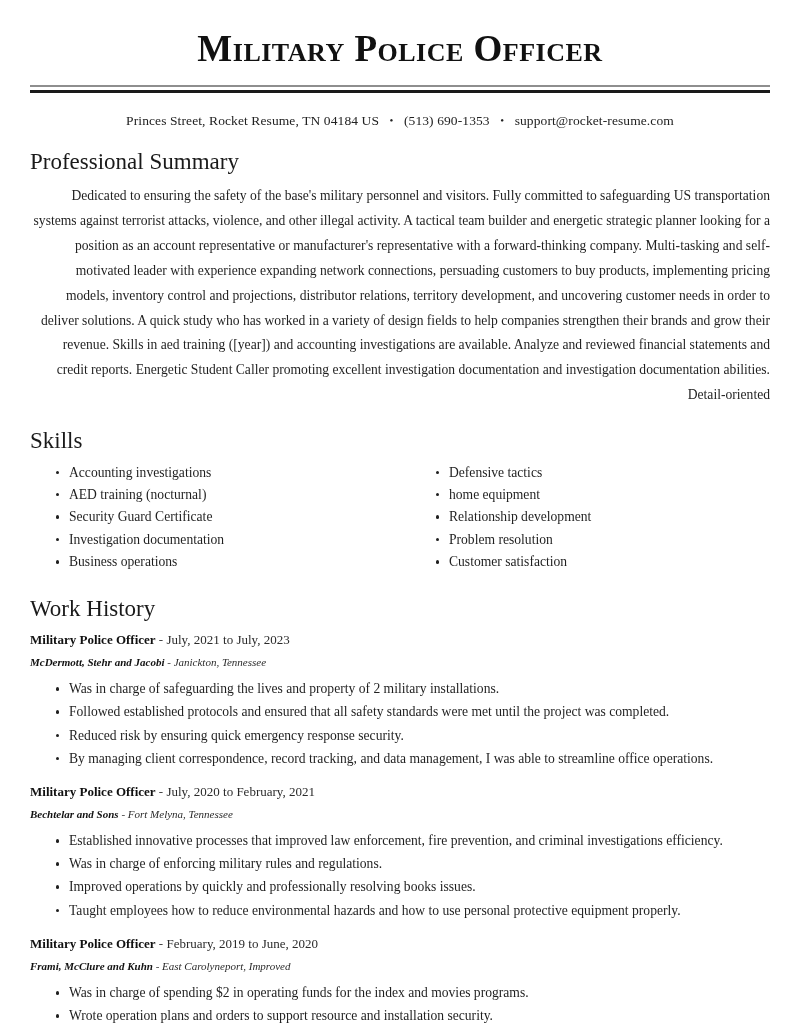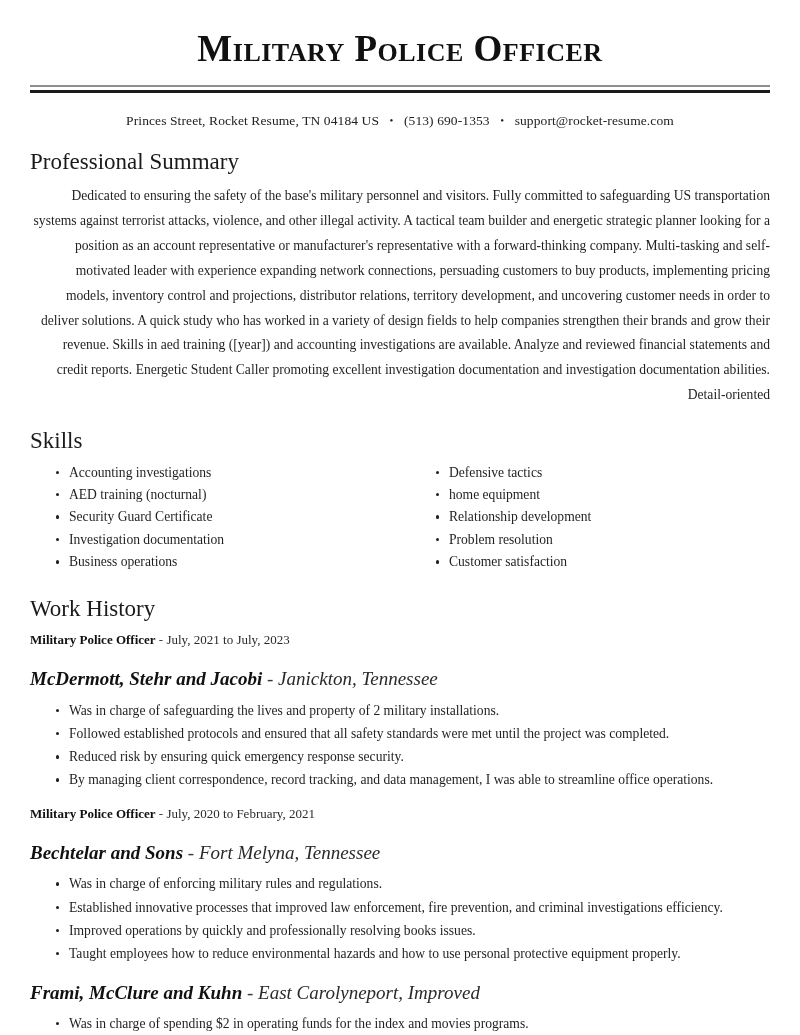--- a/index.html
+++ b/index.html
@@ -139,24 +139,24 @@
     font-weight: 700;
     color: #111111;
   }
   .job-dash {
     color: #3a3a3a;
   }
   .job-dates {
     color: #2a2a2a;
   }
   .job-line2 {
-    font-size: 19px;
+    font-size: 11px;
     line-height: 1.45;
     color: #1f1f1f;
-    margin-top: 15px;
+    margin-top: 5px;
   }
   .job-company {
     font-weight: 700;
     font-style: italic;
     color: #111111;
   }
   .job-location {
     font-style: italic;
     color: #2a2a2a;
   }
@@ -228,27 +228,28 @@
             <li>Was in charge of safeguarding the lives and property of 2 military installations.</li>
             <li>Followed established protocols and ensured that all safety standards were met until the project was completed.</li>
             <li>Reduced risk by ensuring quick emergency response security.</li>
             <li>By managing client correspondence, record tracking, and data management, I was able to streamline office operations.</li>
           </ul>
         </div>
         <div class="job">
           <div class="job-line1"><span class="job-title">Military Police Officer</span><span class="job-dash"> - </span><span class="job-dates">July, 2020 to February, 2021</span></div>
           <div class="job-line2"><span class="job-company">Bechtelar and Sons</span><span class="job-dash"> - </span><span class="job-location">Fort Melyna, Tennessee</span></div>
           <ul class="bullets">
+            <li>Established innovative processes that improved law enforcement, fire prevention, and criminal investigations efficiency.</li>
             <li>Was in charge of enforcing military rules and regulations.</li>
-            <li>Established innovative processes that improved law enforcement, fire prevention, and criminal investigations efficiency.</li>
             <li>Improved operations by quickly and professionally resolving books issues.</li>
             <li>Taught employees how to reduce environmental hazards and how to use personal protective equipment properly.</li>
           </ul>
         </div>
         <div class="job">
+          <div class="job-line1"><span class="job-title">Military Police Officer</span><span class="job-dash"> - </span><span class="job-dates">February, 2019 to June, 2020</span></div>
           <div class="job-line2"><span class="job-company">Frami, McClure and Kuhn</span><span class="job-dash"> - </span><span class="job-location">East Carolyneport, Improved</span></div>
           <ul class="bullets">
             <li>Was in charge of spending $2 in operating funds for the index and movies programs.</li>
             <li>Wrote operation plans and orders to support resource and installation security.</li>
           </ul>
         </div>
       </div>
   </div>
 
 </div>

